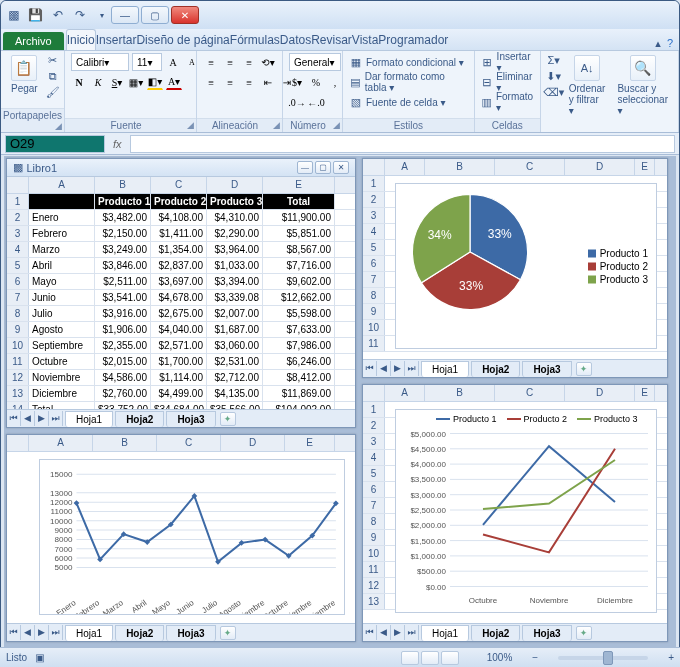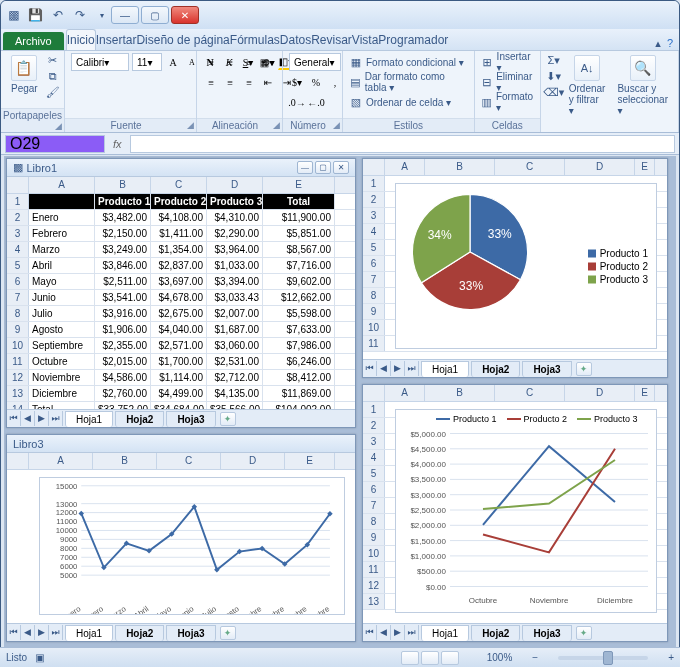--- a/index.html
+++ b/index.html
@@ -30,21 +30,21 @@
 .big-ico { width: 26px; height: 26px; border: 1px solid #c6d5e8; background: linear-gradient(#fff,#e8f0f9); border-radius: 2px; display: flex; align-items: center; justify-content: center; font-size: 14px; }
 .mini-col { display: flex; flex-direction: column; gap: 2px; font-size: 10px; color: #3a5a88; }
 .mini-row { display: flex; align-items: center; gap: 3px; height: 18px; }
 .mini-ico { width: 14px; height: 14px; display: inline-flex; align-items: center; justify-content: center; font-size: 11px; }
 .fontbox { border: 1px solid #b7c9df; background: #fff; height: 18px; padding: 0 4px; display: flex; align-items: center; font-size: 10px; }
 .fmt-btn { width: 16px; height: 16px; display: inline-flex; align-items: center; justify-content: center; border: 1px solid transparent; font-size: 10px; font-family: "Times New Roman", serif; }
 .rgroup-label .dlg { float: right; font-size: 9px; margin-right: 2px; color: #7a92b5; }
 
 
 .formulabar { height: 22px; background: #e6eef8; border-bottom: 1px solid #a9bdd7; display: flex; align-items: center; padding: 0 4px; gap: 4px; }
-.namebox { width: 100px; height: 18px; background: #8b5cf6; border: 1px solid #b7c9df; padding: 0 4px; font-size: 16px; display: flex; align-items: center; }
+.namebox { width: 100px; height: 18px; background: #0f766e; border: 1px solid #b7c9df; padding: 0 4px; font-size: 13px; display: flex; align-items: center; }
 .fxlabel { font-style: italic; color: #666; font-size: 11px; padding: 0 4px; }
 .fxinput { flex: 1; height: 18px; background: #fff; border: 1px solid #b7c9df; }
 
 
 .workspace { position: absolute; top: 156px; bottom: 20px; left: 4px; right: 4px; background: #a9bdd7; }
 .childwin { position: absolute; background: #f2f6fb; border: 1px solid #7e97b8; box-shadow: 0 0 2px rgba(0,0,0,.2); display: flex; flex-direction: column; }
 .childwin .cw-title { height: 18px; background: linear-gradient(#eaf2fb,#d4e3f4); display: flex; align-items: center; padding: 0 6px; font-size: 11px; color: #3a5a88; border-bottom: 1px solid #b7c9df; }
 .cw-title .cw-ctrl { margin-left: auto; display: flex; gap: 2px; }
 .cw-title .cw-btn { width: 16px; height: 13px; border: 1px solid #9fb6d2; background: linear-gradient(#fff,#e3ecf7); border-radius: 2px; font-size: 8px; display: flex; align-items: center; justify-content: center; }
 .cw-body { flex: 1; display: flex; overflow: hidden; }
@@ -127,21 +127,21 @@
       </div>
       <div class="mini-col">
         <span class="mini-ico">✂</span>
         <span class="mini-ico">⧉</span>
         <span class="mini-ico">🖌</span>
       </div>
     </div>
     <div class="rgroup-label"><span>Portapapeles</span><span class="dlg">◢</span></div>
   </div>
   <div class="rgroup" style="width:132px;">
-    <div class="rgroup-content" style="flex-direction:row; gap:2px;">
+    <div class="rgroup-content" style="flex-direction:column; gap:2px;">
       <div class="mini-row">
         <div class="fontbox" style="width:58px;"><span>Calibri</span> ▾</div>
         <div class="fontbox" style="width:30px;"><span>11</span> ▾</div>
         <span class="fmt-btn">A</span>
         <span class="fmt-btn" style="font-size:8px;">A</span>
       </div>
       <div class="mini-row">
         <span class="fmt-btn">
             <b>N</b>
           </span>
@@ -195,21 +195,21 @@
         <div class="mini-row">
             <span class="mini-ico">▦</span>
             <span>Formato condicional ▾</span>
           </div>
         <div class="mini-row">
             <span class="mini-ico">▤</span>
             <span>Dar formato como tabla ▾</span>
           </div>
         <div class="mini-row">
             <span class="mini-ico">▧</span>
-            <span>Ordenar de celda ▾</span>
+            <span>Fuente de celda ▾</span>
           </div>
       </div>
     </div>
     <div class="rgroup-label"><span>Estilos</span></div>
   </div>
   <div class="rgroup" style="width:66px;">
     <div class="rgroup-content">
       <div class="mini-col">
         <div class="mini-row">
             <span class="mini-ico">⊞</span>
@@ -321,21 +321,21 @@
               <div class="cell r" style="width:56px">$2,511.00</div>
               <div class="cell r" style="width:56px">$3,697.00</div>
               <div class="cell r" style="width:56px">$3,394.00</div>
               <div class="cell r" style="width:72px">$9,602.00</div>
             </div>
             <div class="grow">
               <div class="rowh">7</div>
               <div class="cell " style="width:66px">Junio</div>
               <div class="cell r" style="width:56px">$3,541.00</div>
               <div class="cell r" style="width:56px">$4,678.00</div>
-              <div class="cell r" style="width:56px">$3,033.43</div>
+              <div class="cell r" style="width:56px">$3,339.08</div>
               <div class="cell r" style="width:72px">$12,662.00</div>
             </div>
             <div class="grow">
               <div class="rowh">8</div>
               <div class="cell " style="width:66px">Julio</div>
               <div class="cell r" style="width:56px">$3,916.00</div>
               <div class="cell r" style="width:56px">$2,675.00</div>
               <div class="cell r" style="width:56px">$2,007.00</div>
               <div class="cell r" style="width:72px">$5,598.00</div>
             </div>
@@ -485,23 +485,20 @@
           <span>⏭</span>
         </div>
       <div class="sheet-tab">Hoja1</div>
       <div class="sheet-tab inactive">Hoja2</div>
       <div class="sheet-tab inactive">Hoja3</div>
       <div class="sheet-plus">✦</div>
     </div>
   </div>
 
   <div class="childwin" style="left:2px;top:278px;width:350px;height:208px;">
-    <div class="cw-title">
-        <span>Libro3</span>
-      </div>
     <div class="cw-body">
       <div class="grid" style="position:relative;">
         <div class="grid-head">
           <div class="corner"></div>
           <div class="colh" style="width:64px;">A</div>
           <div class="colh" style="width:64px;">B</div>
           <div class="colh" style="width:64px;">C</div>
           <div class="colh" style="width:64px;">D</div>
           <div class="colh" style="width:50px;">E</div>
         </div>

